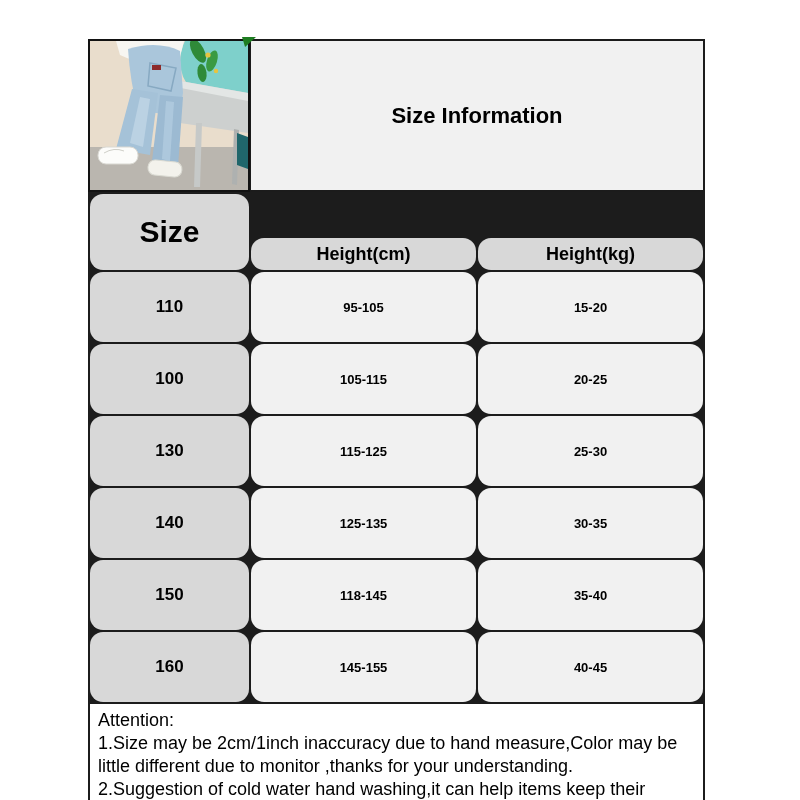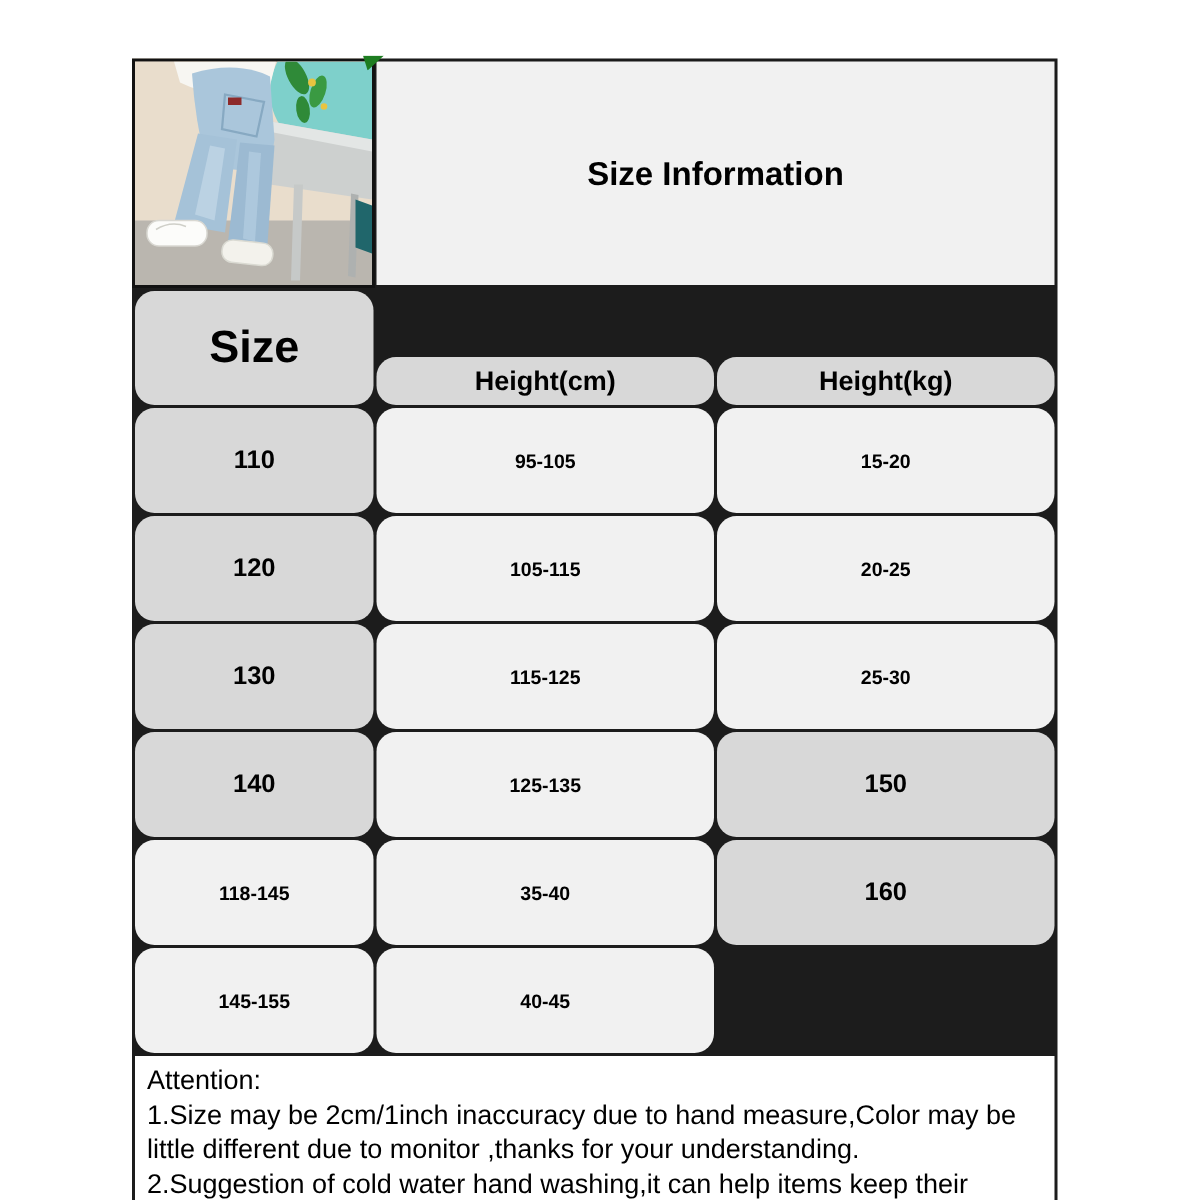--- a/index.html
+++ b/index.html
@@ -160,30 +160,31 @@
   <div class="size-table">
 
     <div class="cell gray size-head">Size</div>
     <div class="cell gray col-head">Height(cm)</div>
     <div class="cell gray col-head">Height(kg)</div>
 
     <div class="cell gray size-val">110</div>
     <div class="cell data-val">95-105</div>
     <div class="cell data-val">15-20</div>
 
-    <div class="cell gray size-val">120</div>
+    <div class="cell gray size-val">100</div>
     <div class="cell data-val">105-115</div>
     <div class="cell data-val">20-25</div>
 
     <div class="cell gray size-val">130</div>
     <div class="cell data-val">115-125</div>
     <div class="cell data-val">25-30</div>
 
     <div class="cell gray size-val">140</div>
     <div class="cell data-val">125-135</div>
+    <div class="cell data-val">30-35</div>
 
     <div class="cell gray size-val">150</div>
     <div class="cell data-val">118-145</div>
     <div class="cell data-val">35-40</div>
 
     <div class="cell gray size-val">160</div>
     <div class="cell data-val">145-155</div>
     <div class="cell data-val">40-45</div>
   </div>
 

